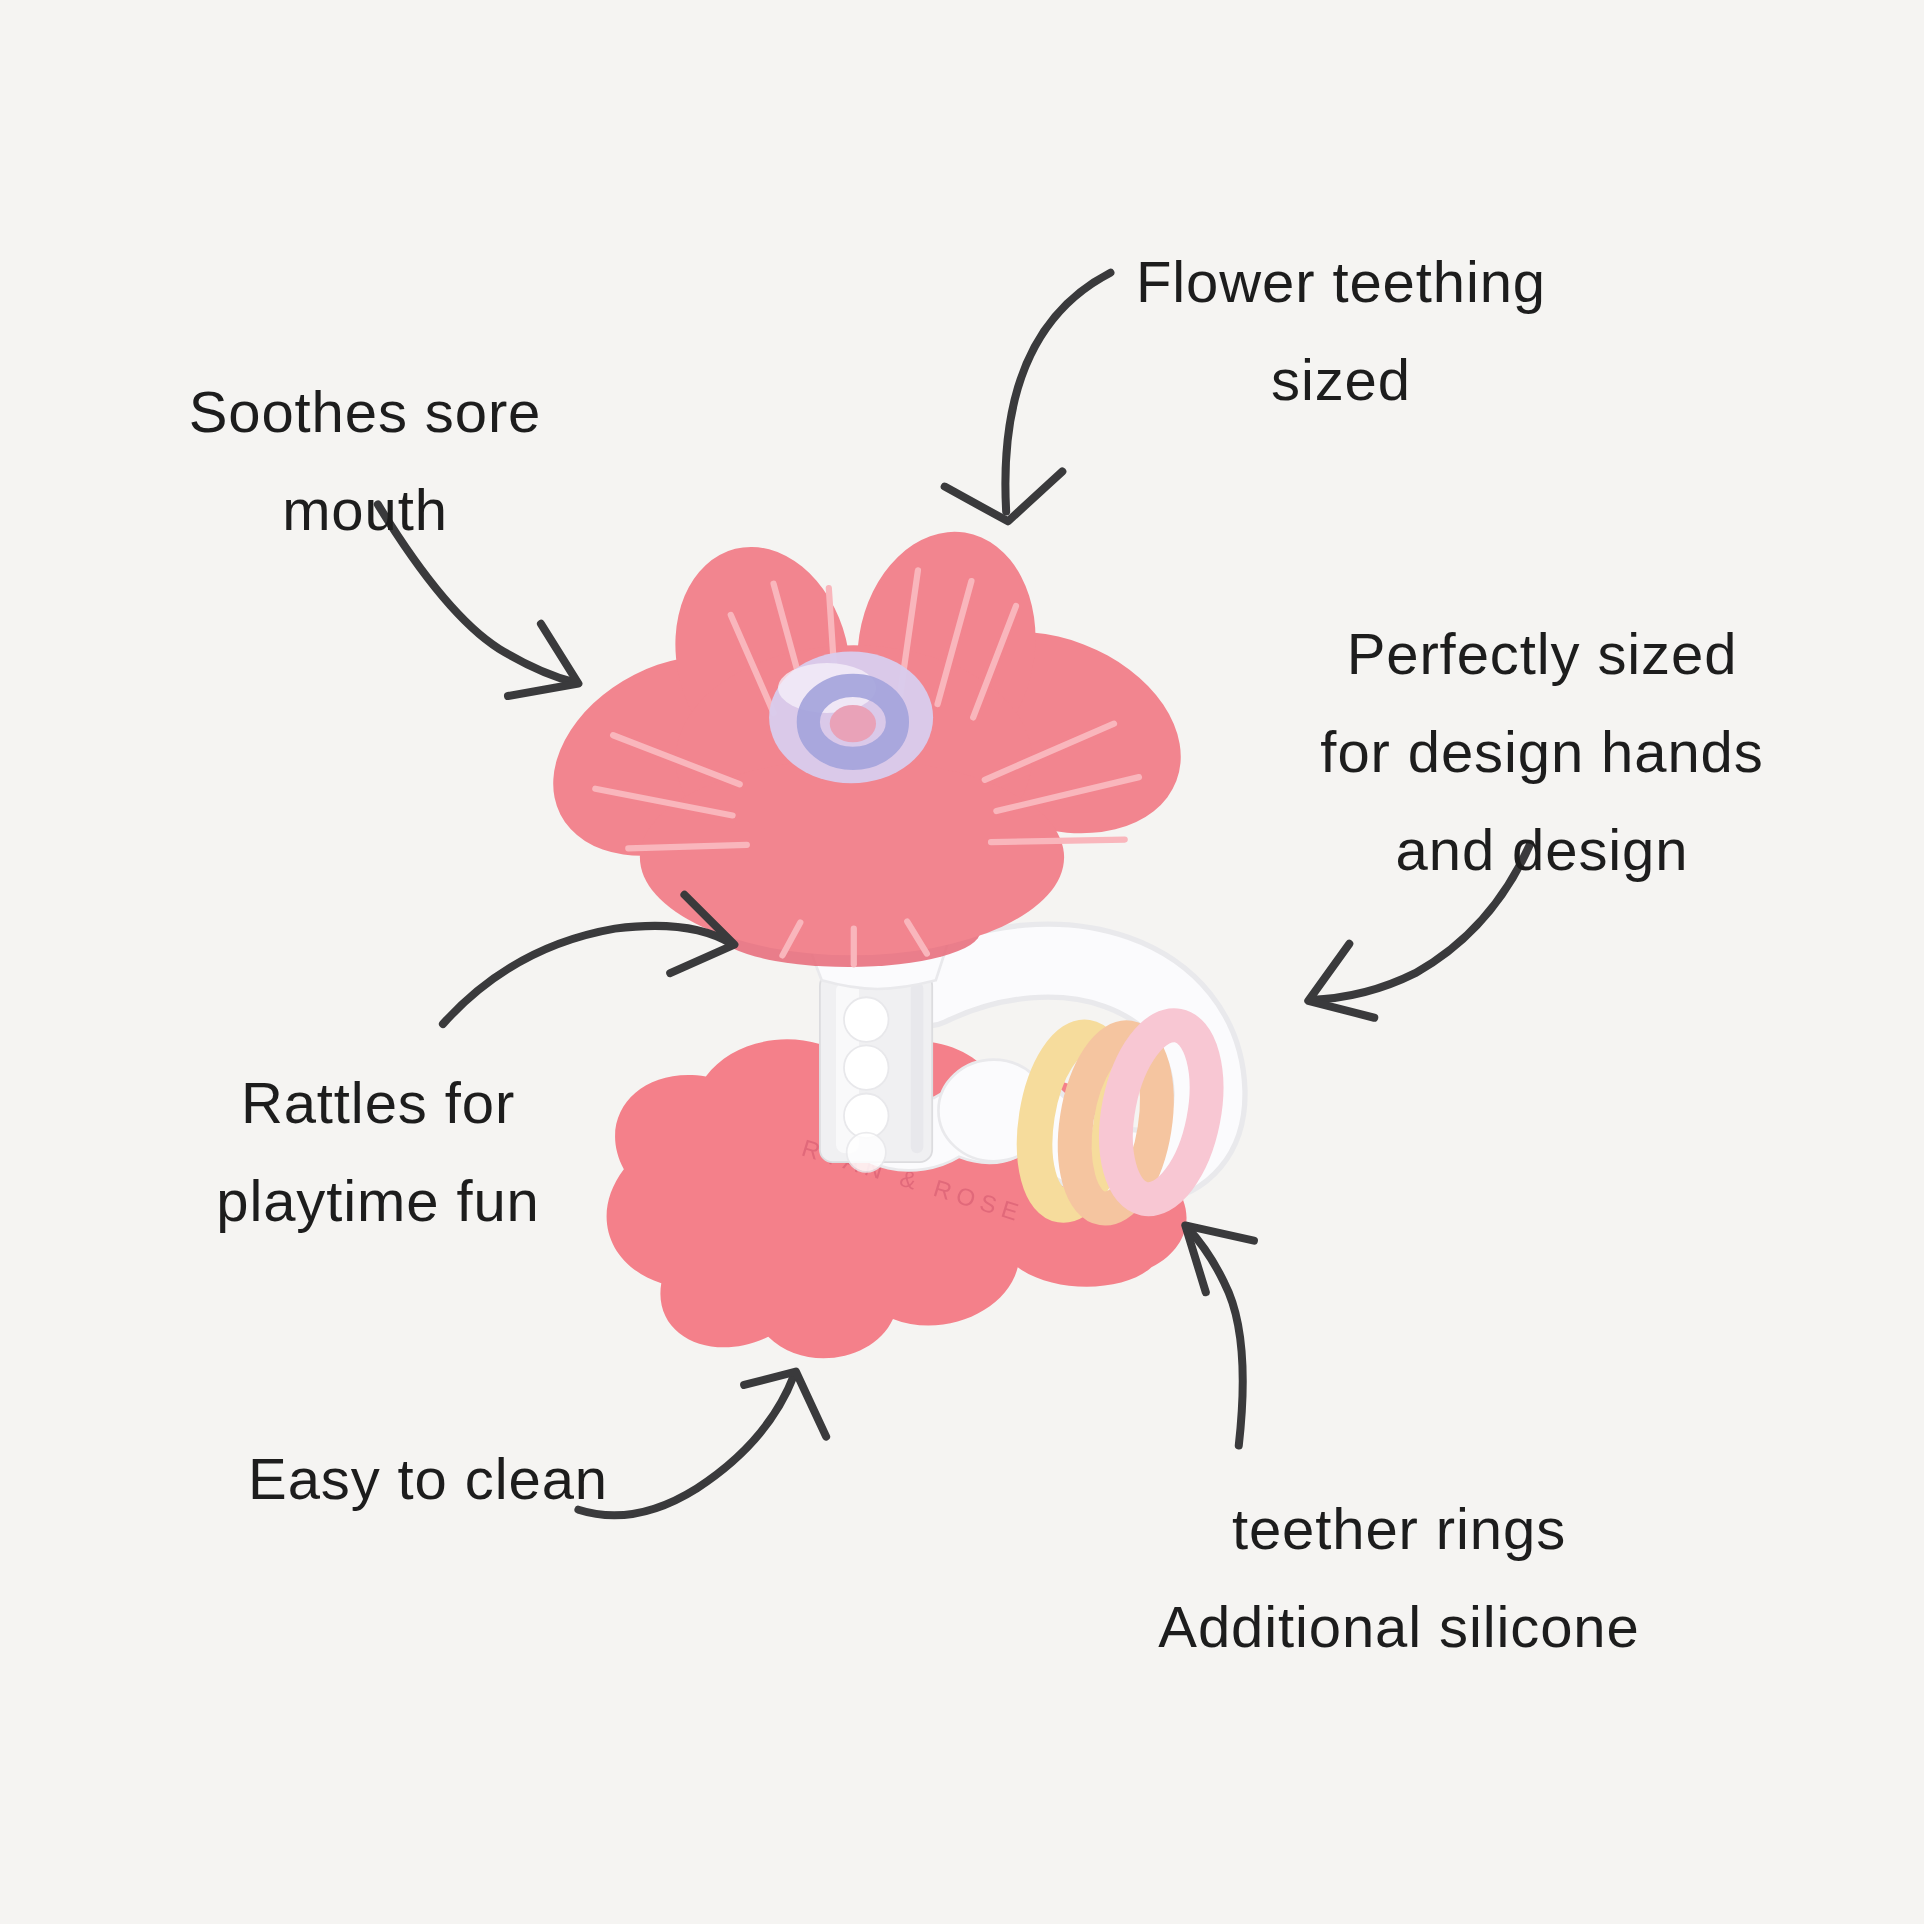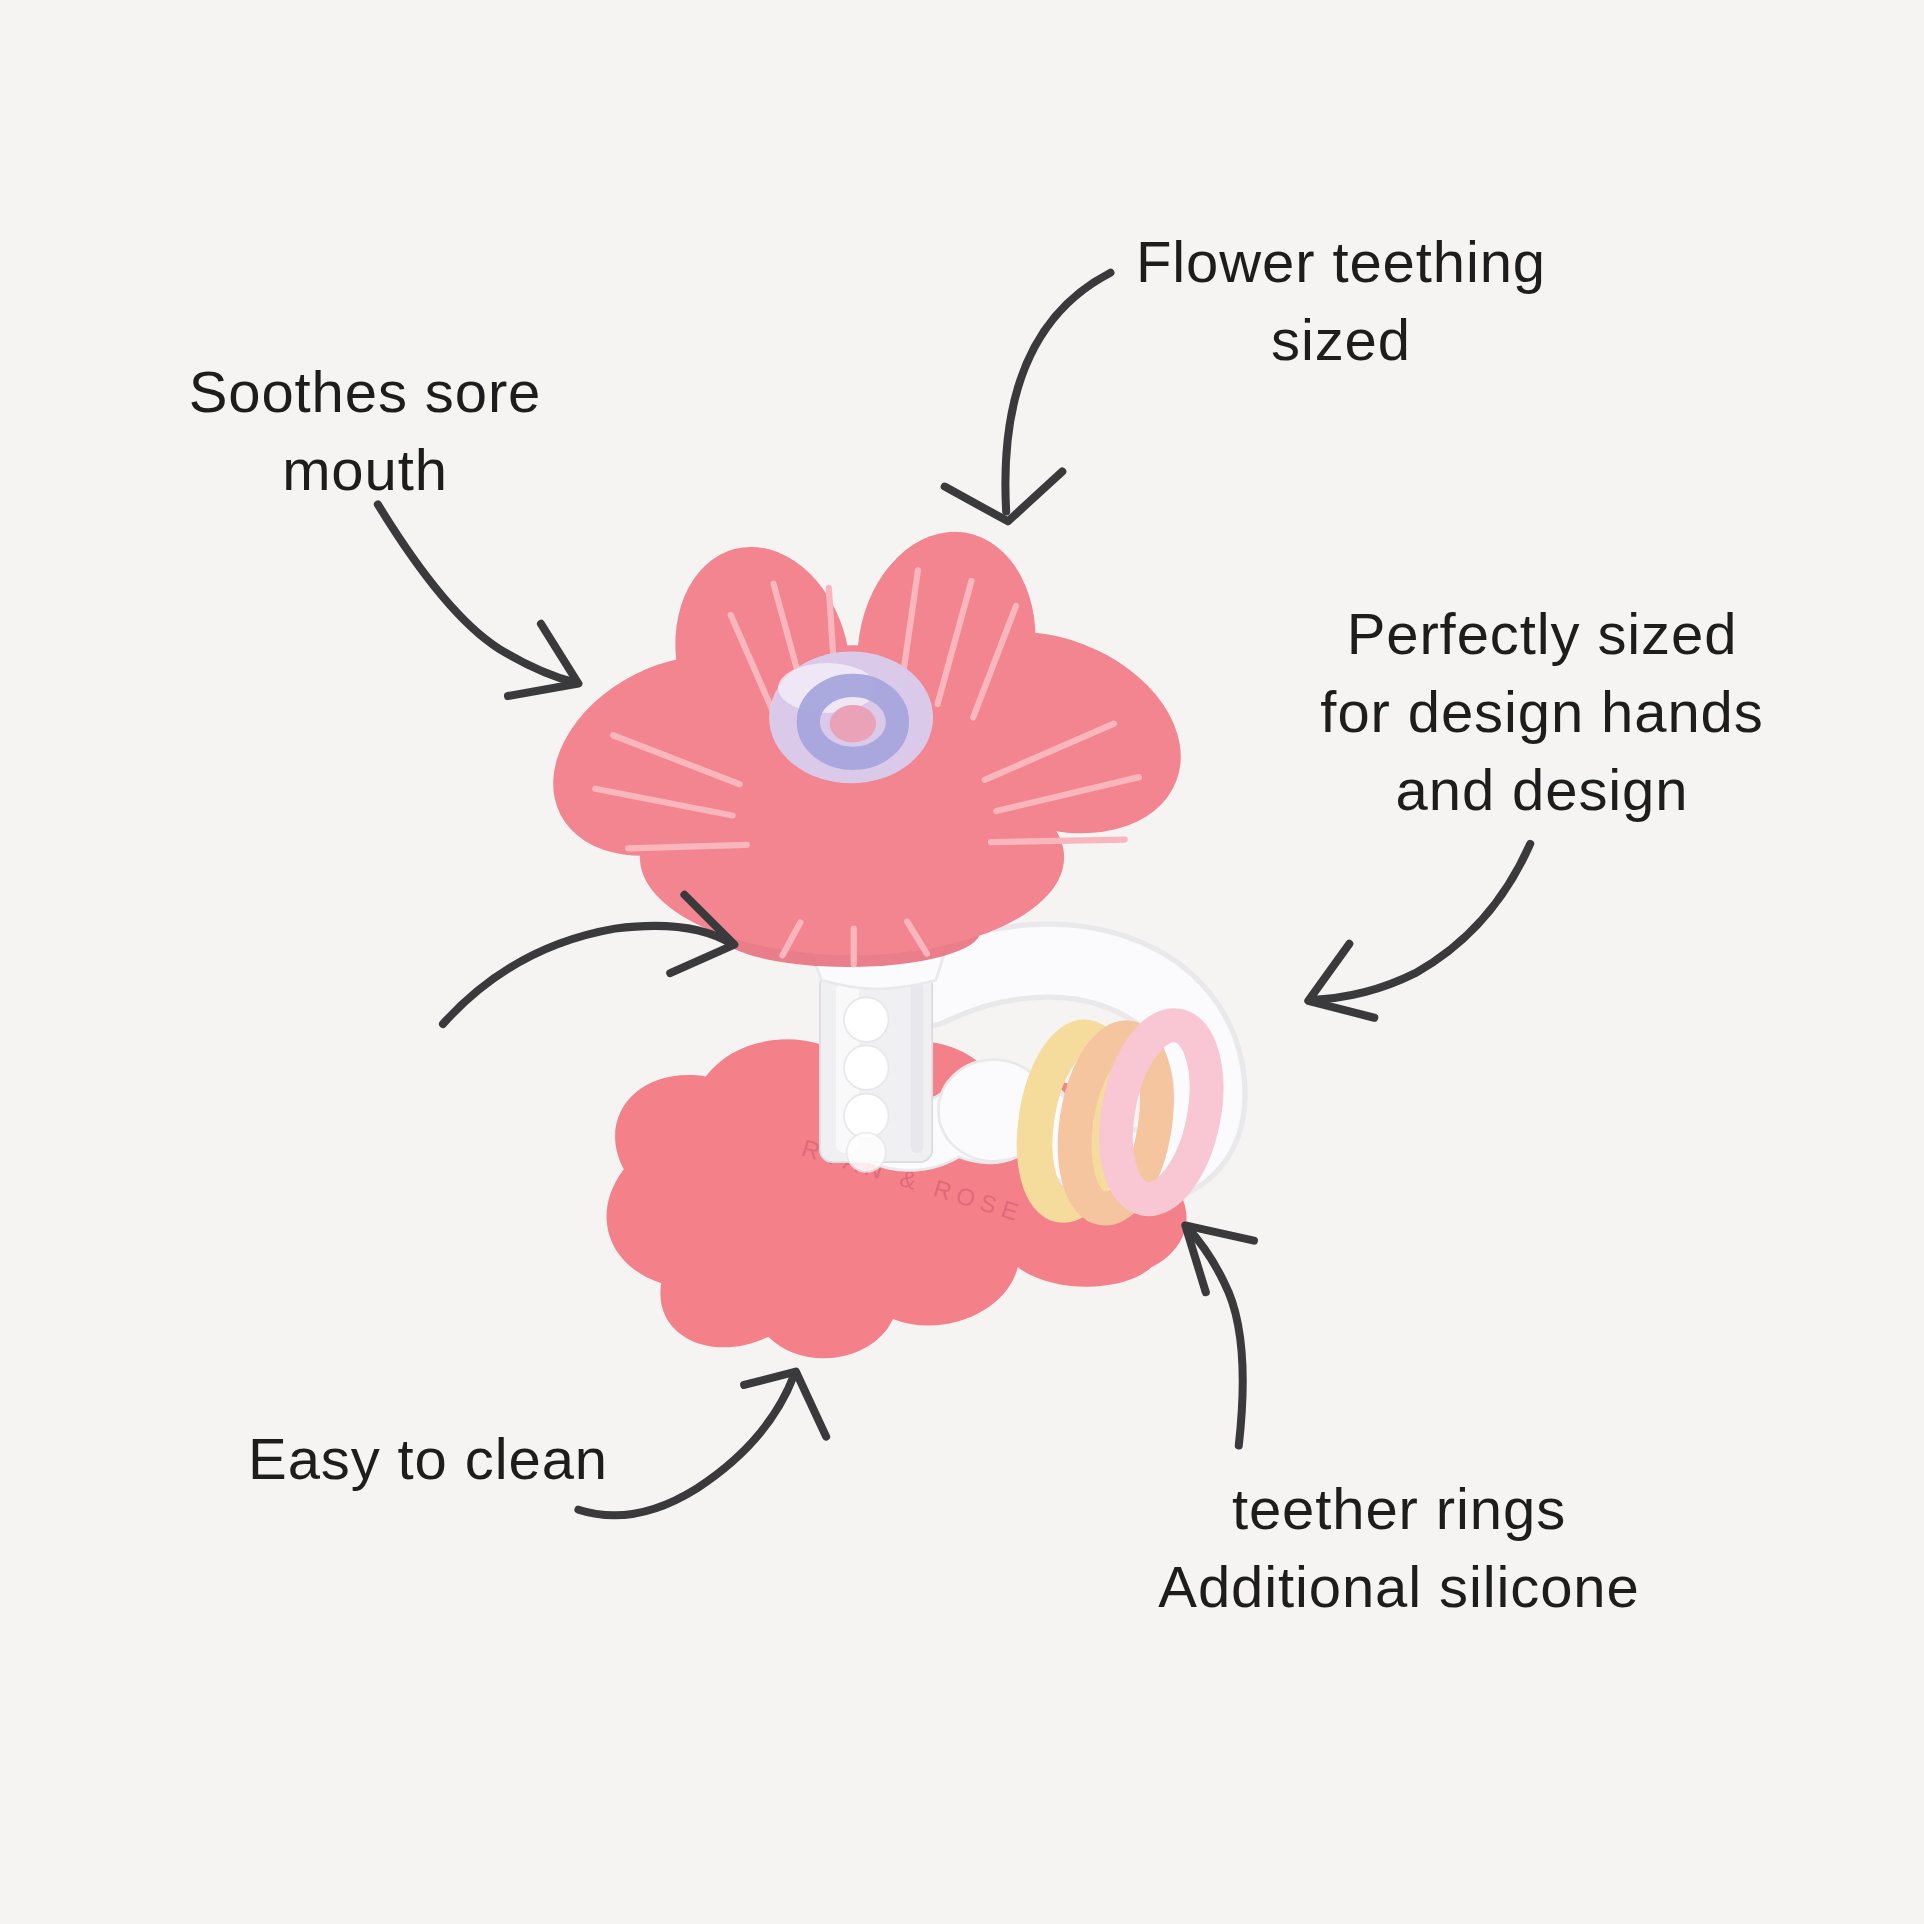--- a/index.html
+++ b/index.html
@@ -3,21 +3,21 @@
 <meta charset="utf-8">
 <style>
   html,body{margin:0;padding:0;background:#f5f4f2;}
   body{width:1925px;height:1925px;position:relative;overflow:hidden;
        font-family:"Liberation Sans", sans-serif;}
   .stage{position:absolute;left:0;top:0;width:1925px;height:1925px;background:#f5f4f2;}
   svg.scene{position:absolute;left:0;top:0;width:1925px;height:1925px;}
   .label{position:absolute;transform:translateX(-50%);text-align:center;
          color:#1d1d1d;font-size:58px;line-height:78px;letter-spacing:0.9px;
          white-space:nowrap;font-weight:400;}
-  .label span{display:block;}
+  .label span{display:block;margin-top:20px;}
 </style>
 </head>
 <body>
 
 <div class="stage">
 
   <svg class="scene" viewBox="0 0 2160 2160">
 
     <g>
       <path d="M 700 1312
@@ -139,20 +139,24 @@
     <span>Soothes sore</span>
     <span>mouth</span>
   </div>
 
   <div class="label" style="left:1542px;top:595px">
     <span>Perfectly sized</span>
     <span>for design hands</span>
     <span>and design</span>
   </div>
 
+  <div class="label" style="left:378px;top:1044px">
+    <span>Rattles for</span>
+    <span>playtime fun</span>
+  </div>
 
   <div class="label" style="left:428px;top:1420px">
     <span>Easy to clean</span>
   </div>
 
   <div class="label" style="left:1399px;top:1470px">
     <span>teether rings</span>
     <span>Additional silicone</span>
   </div>
 

